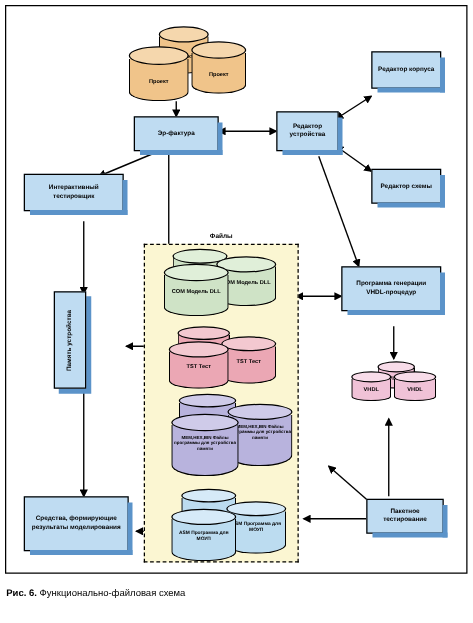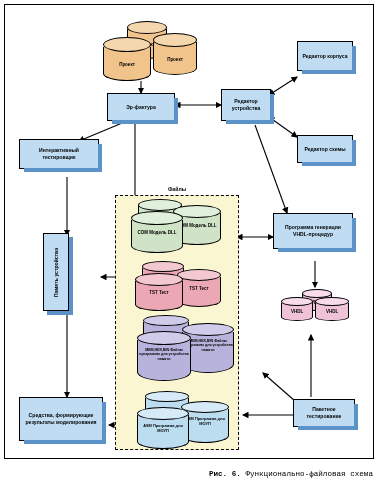--- a/index.html
+++ b/index.html
@@ -86,22 +86,21 @@
   .cyl .lbl {
     position:absolute; left:0; width:100%;
     text-align:center; font-size:4.5px; font-weight:bold;
     line-height:1.25; color:#000; z-index:3;
     padding:0 1px;
   }
 
   #caption {
     position:absolute; left:5px; top:470px; width:368px;
     font-size:7.6px; color:#000;
-    font-family:Liberation Mono, monospace;
-    text-align:right;
+    font-family:Liberation Sans, sans-serif;
   }
   #caption b { font-weight:bold; }
 </style>
 </head>
 <body>
 
 <div id="stage">
 
   <div id="canvas">
 

